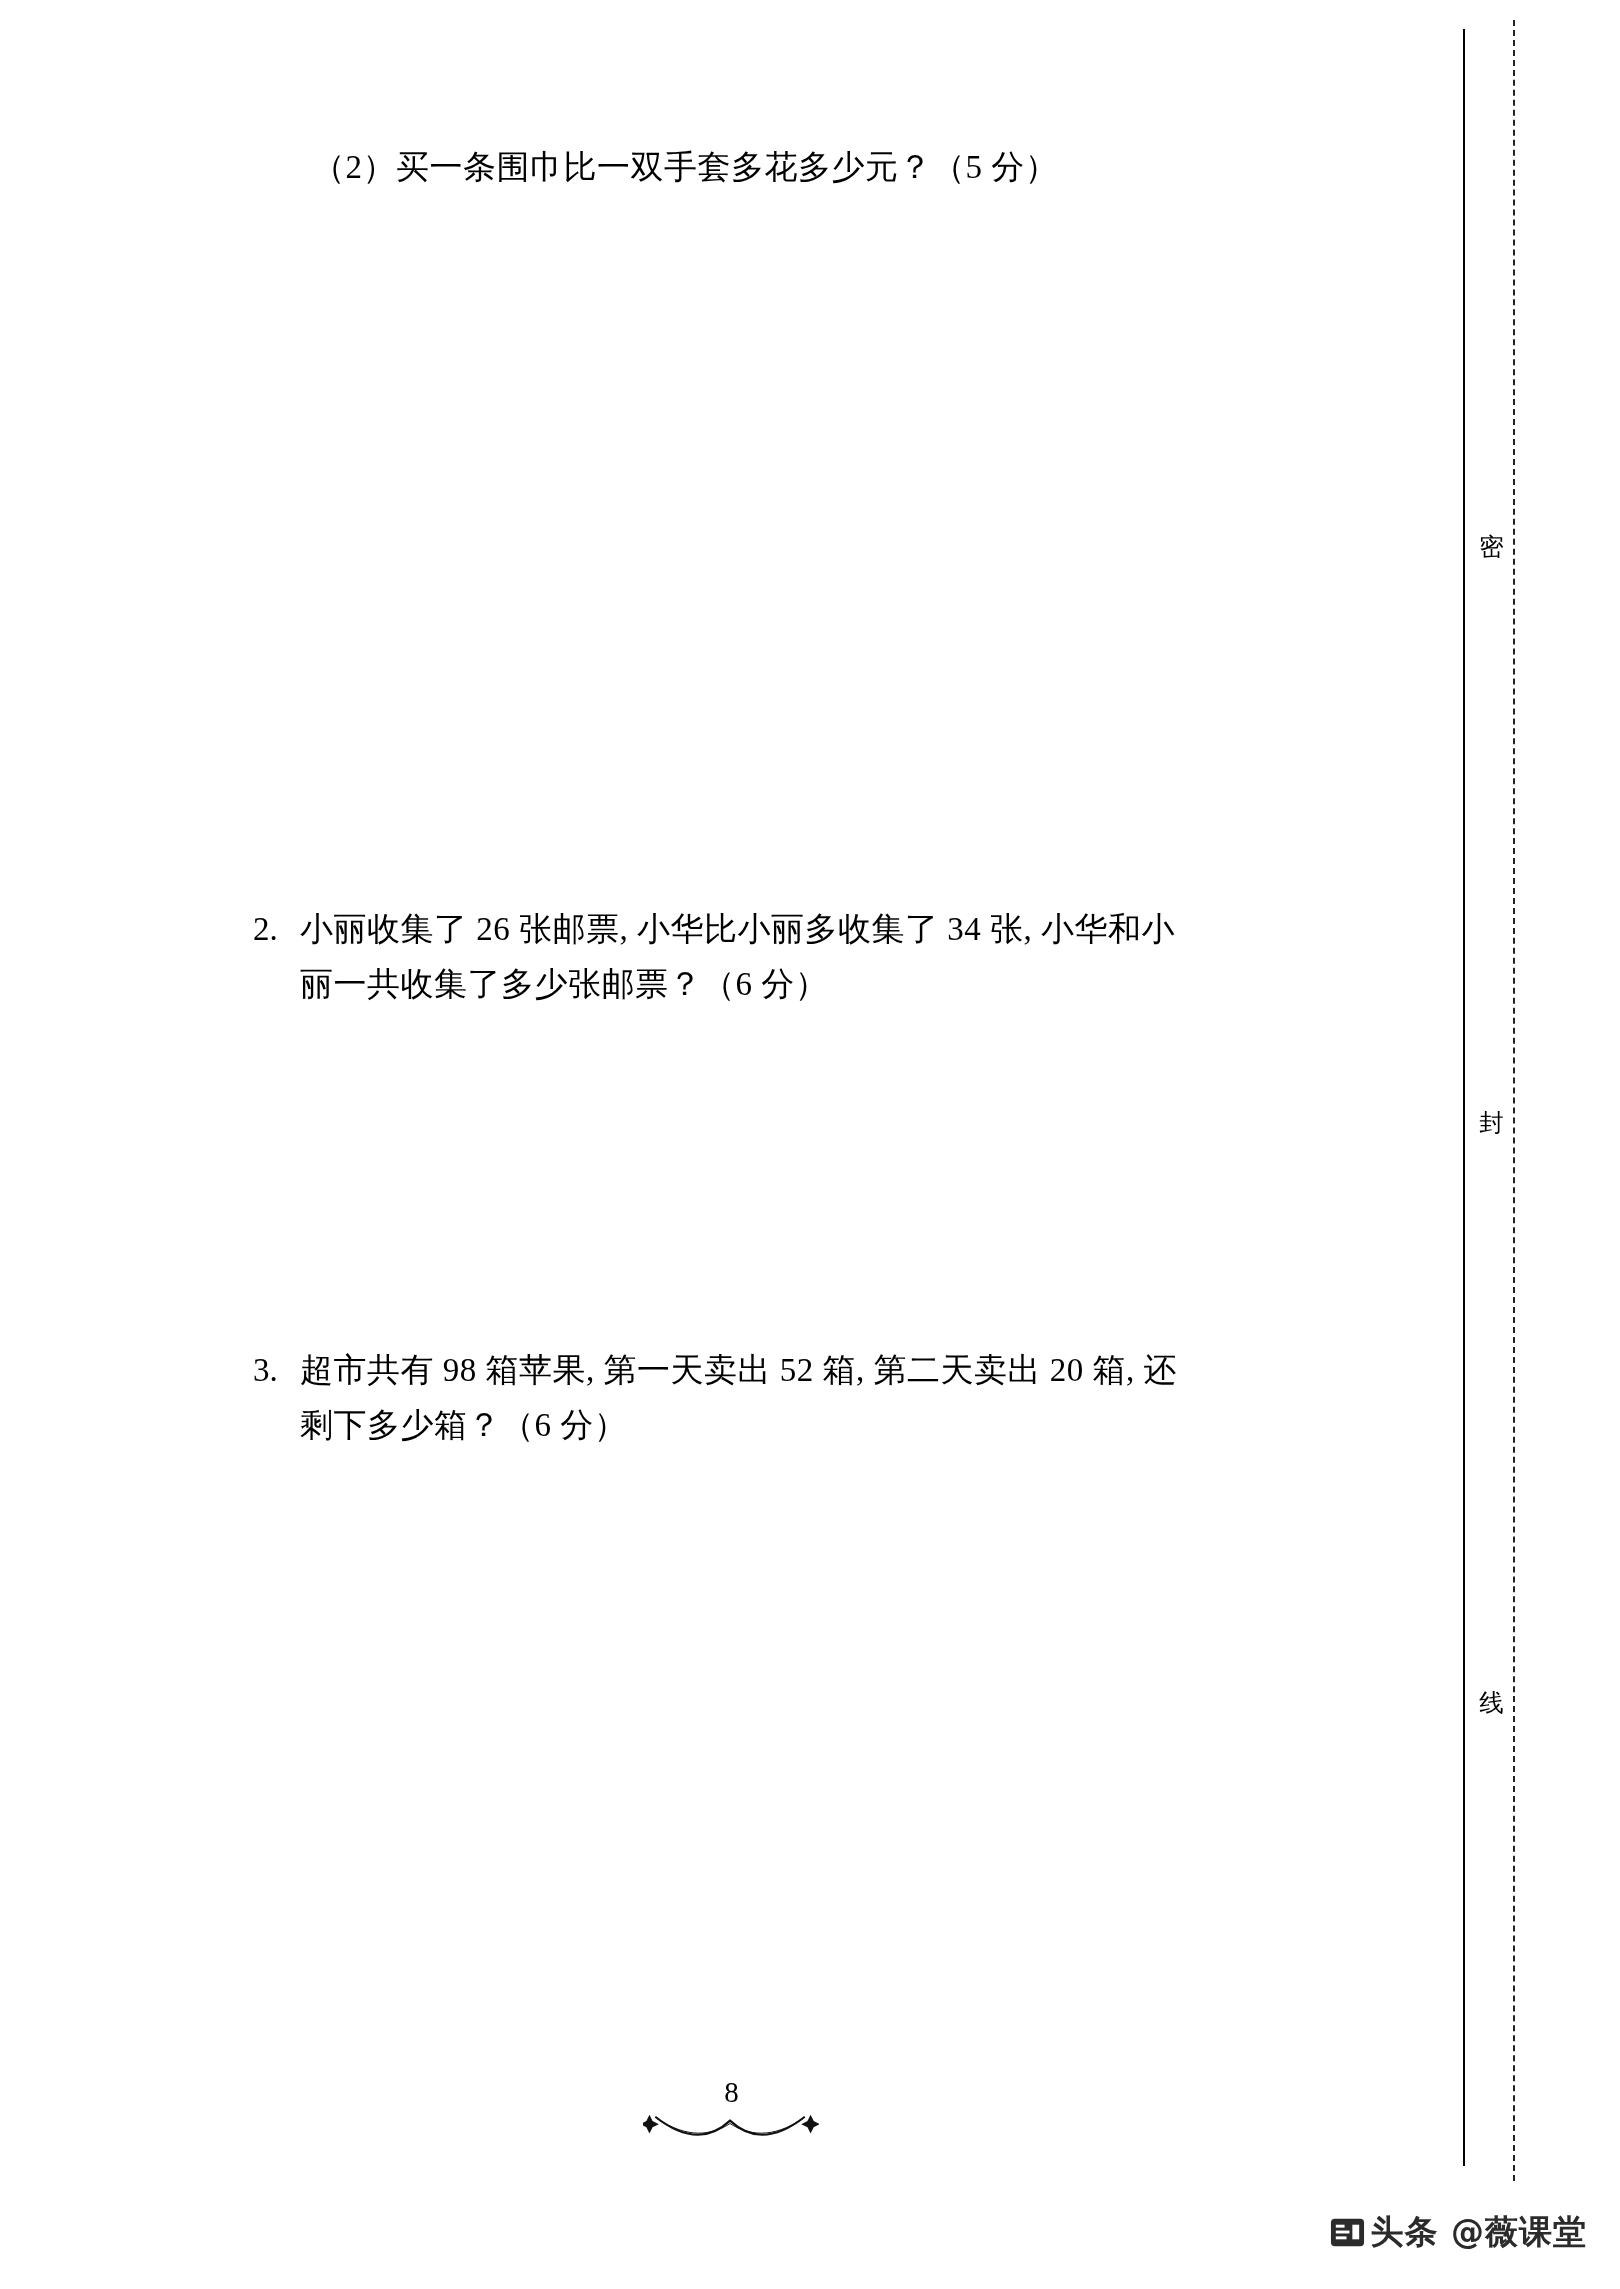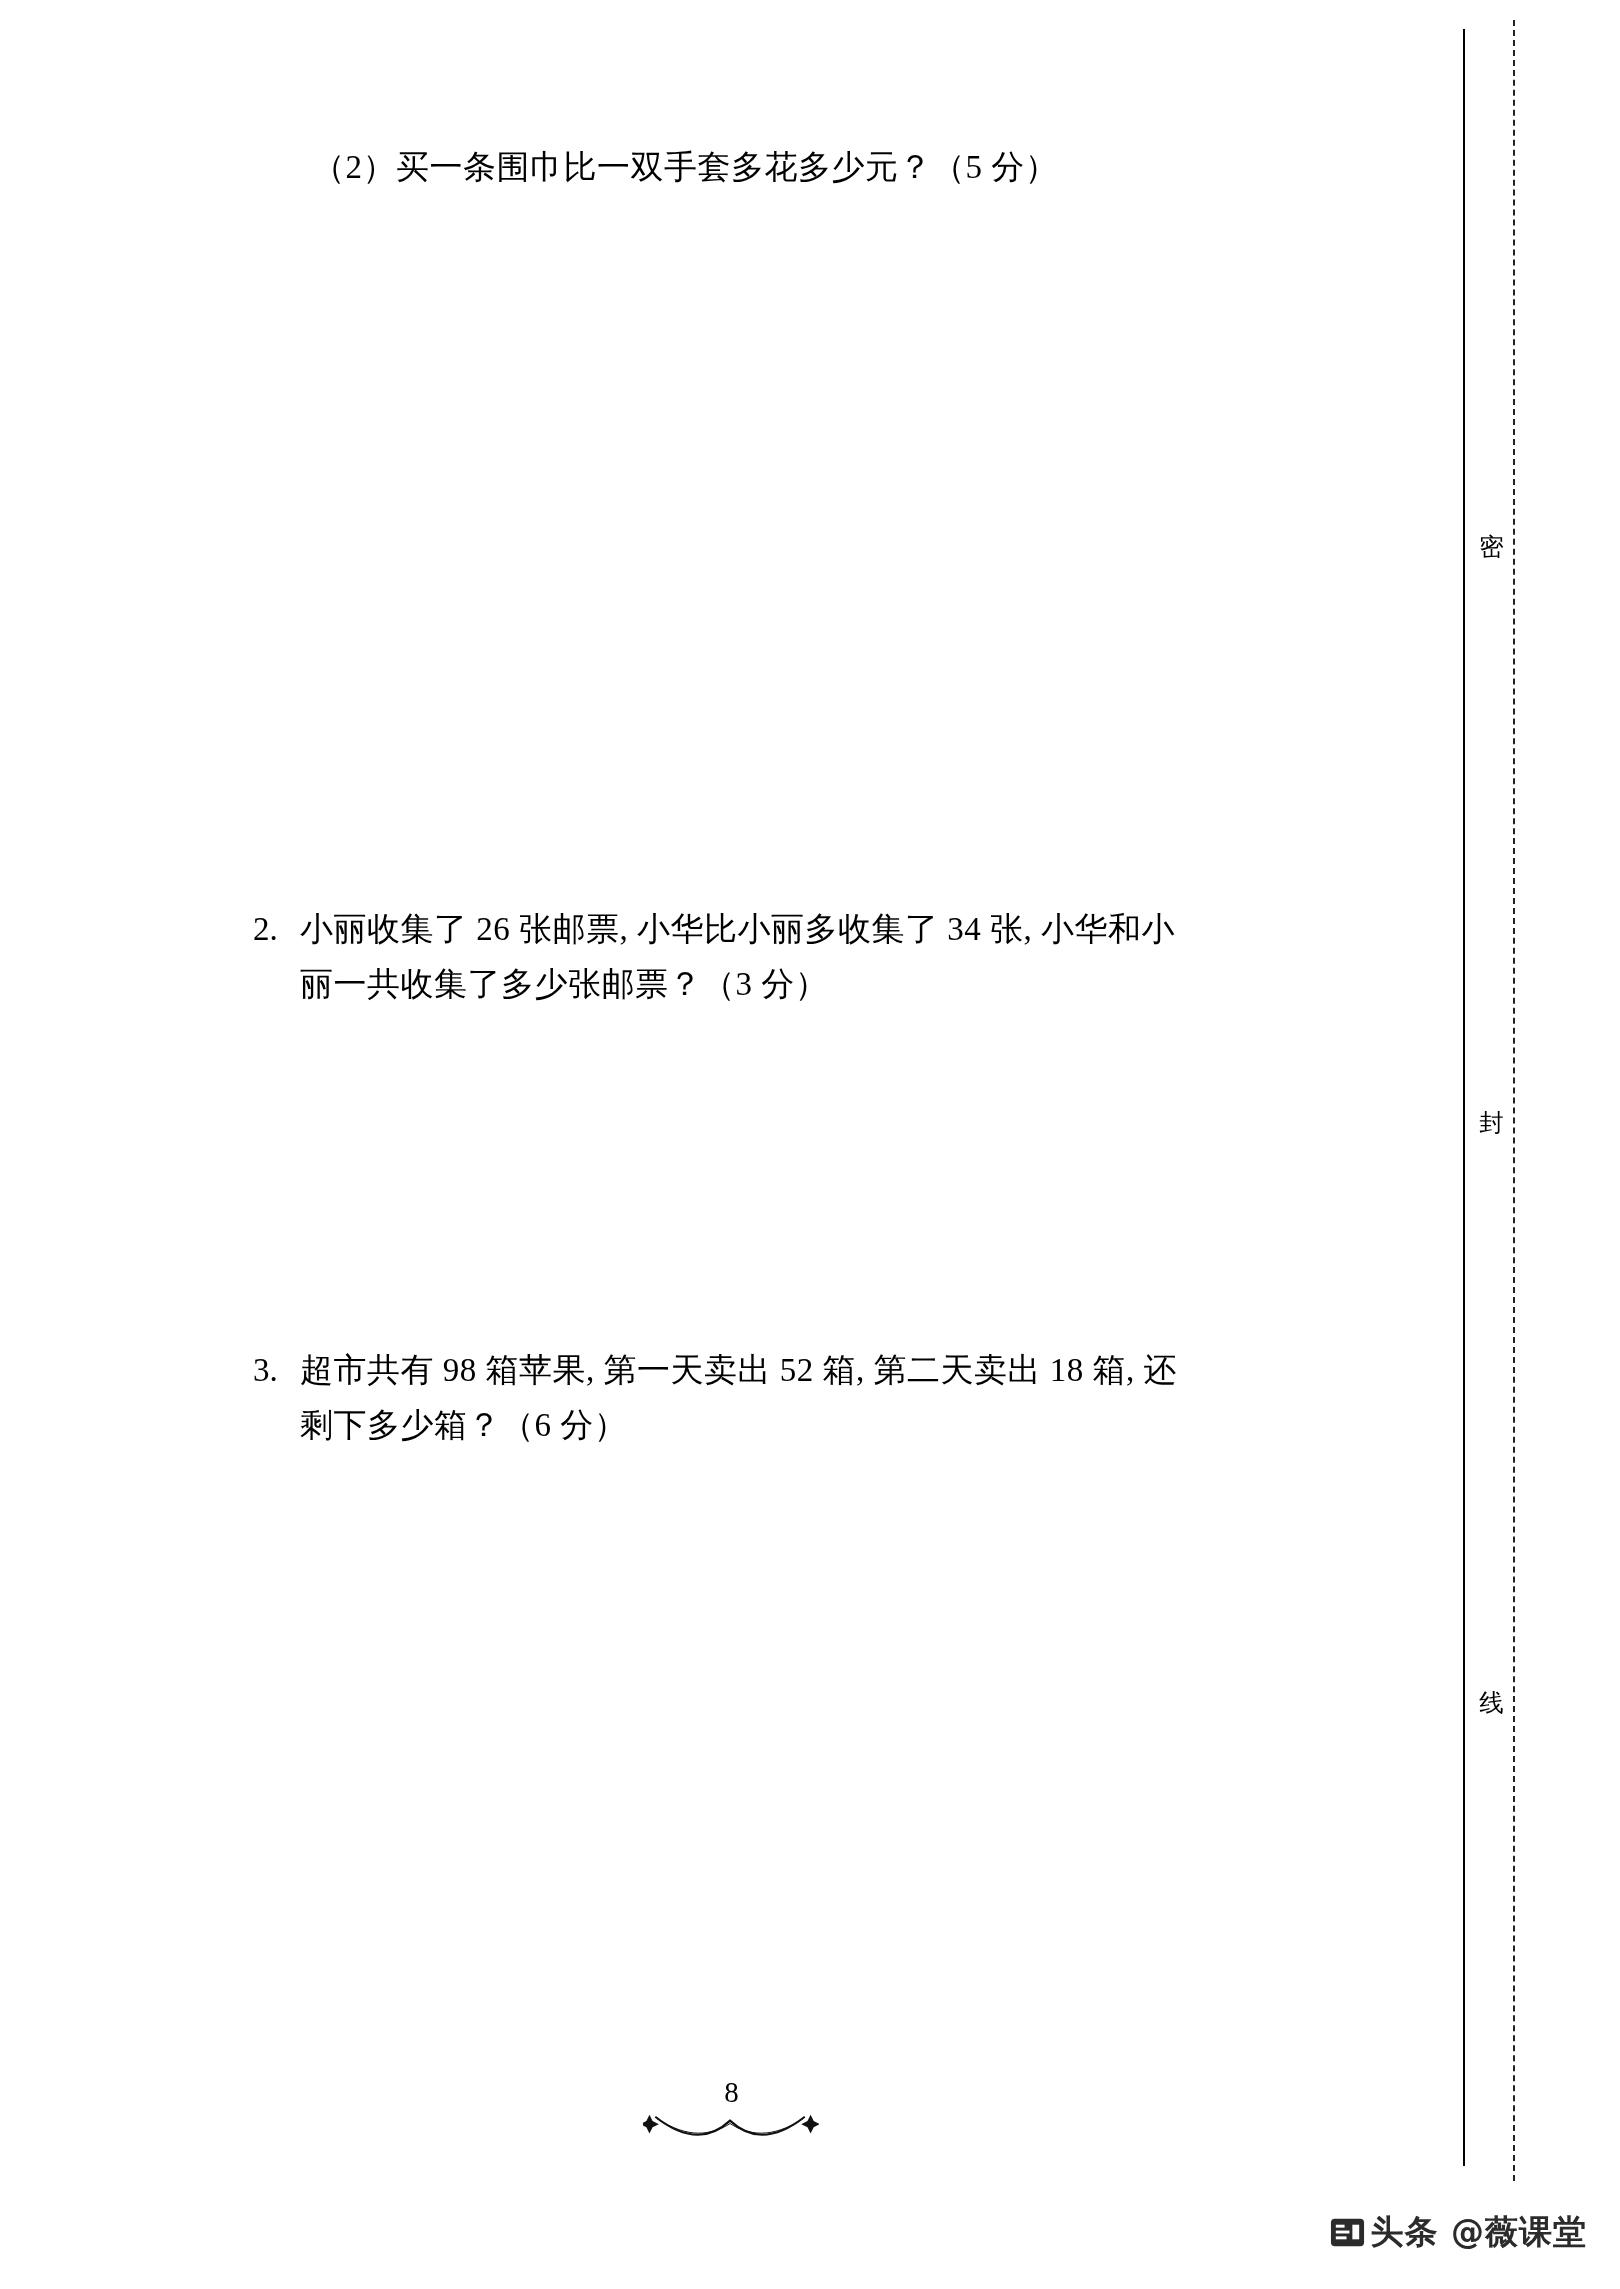--- a/index.html
+++ b/index.html
@@ -156,28 +156,28 @@
 
   <div class="content">
 
     <div class="q-sub q-sub-1">（2）买一条围巾比一双手套多花多少元？（5 分）</div>
 
 
     <div class="q-block q-block-2">
       <div class="q-num">2.</div>
       <div class="q-text">
         <span class="ln">小丽收集了 26 张邮票, 小华比小丽多收集了 34 张, 小华和小</span>
-        <span class="ln">丽一共收集了多少张邮票？（3 分）</span>
+        <span class="ln">丽一共收集了多少张邮票？（6 分）</span>
       </div>
     </div>
 
     <div class="q-block q-block-3">
       <div class="q-num">3.</div>
       <div class="q-text">
-        <span class="ln">超市共有 98 箱苹果, 第一天卖出 52 箱, 第二天卖出 18 箱, 还</span>
+        <span class="ln">超市共有 98 箱苹果, 第一天卖出 52 箱, 第二天卖出 20 箱, 还</span>
         <span class="ln">剩下多少箱？（6 分）</span>
       </div>
     </div>
 
     <div class="page-number">8</div>
 
     <div class="footer-orn">
       <div class="orn-wrap">
         <svg width="176" height="33" viewBox="0 0 180 34">
           <path d="M12 8 C 45 34, 70 30, 89 12 C 108 30, 133 34, 166 8" fill="none" stroke="#111" stroke-width="2.2"></path>

